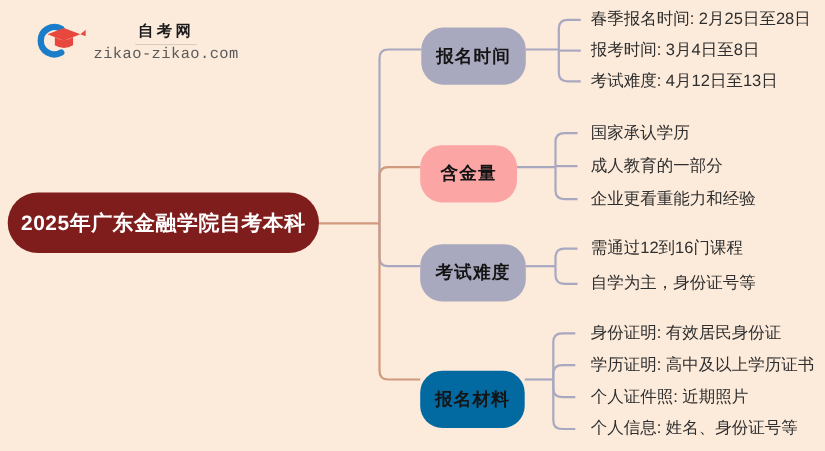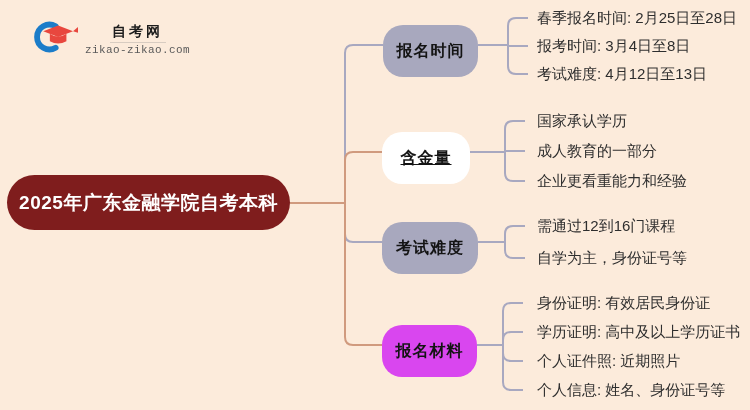--- a/index.html
+++ b/index.html
@@ -10,39 +10,39 @@
     overflow:hidden;position:relative;
   }
   .canvas{position:absolute;left:0;top:0;width:750px;height:410px;}
   svg.lines{position:absolute;left:0;top:0;}
 
   
   .logo{position:absolute;left:30px;top:18px;display:flex;align-items:center;gap:7px;font-family:Liberation Mono, monospace;}
   .logo-text{display:flex;flex-direction:column;align-items:center;}
   .logo-name{font-size:14px;font-weight:bold;color:#1c1c1c;letter-spacing:3px;line-height:16px;}
   .logo-divider{width:56px;height:1px;background:#d8ccc1;margin:2px 0 1px 0;}
-  .logo-url{font-size:11px;color:#5a5a5a;letter-spacing:.4px;}
+  .logo-url{font-size:14px;color:#5a5a5a;letter-spacing:.4px;}
 
   
   .root-node{
     position:absolute;left:7px;top:175px;width:283px;height:55px;
     background:#7f1d1d;border-radius:28px;
     display:flex;align-items:center;justify-content:center;
     color:#ffffff;font-weight:bold;font-size:19px;letter-spacing:.5px;
   }
 
   
   .topic{
     position:absolute;height:52px;border-radius:20px;
     display:flex;align-items:center;justify-content:center;
     font-weight:bold;font-size:16px;color:#141414;letter-spacing:1px;
   }
   .topic.lavender{background:#a8a8be;}
-  .topic.salmon{background:#ffffff;text-decoration:underline;}
-  .topic.salmon-dark{background:#d946ef;}
+  .topic.salmon{background:#fca5a5;}
+  .topic.salmon-dark{background:#0369a1;margin-top:12px;}
   .t1{left:383px;top:25px;width:95px;}
   .t2{left:382px;top:132px;width:88px;}
   .t3{left:382px;top:222px;width:96px;}
   .t4{left:382px;top:325px;width:95px;}
 
   
   .leaf{
     position:absolute;left:537px;height:20px;line-height:20px;
     font-size:15px;color:#2e2e2e;white-space:nowrap;
   }

